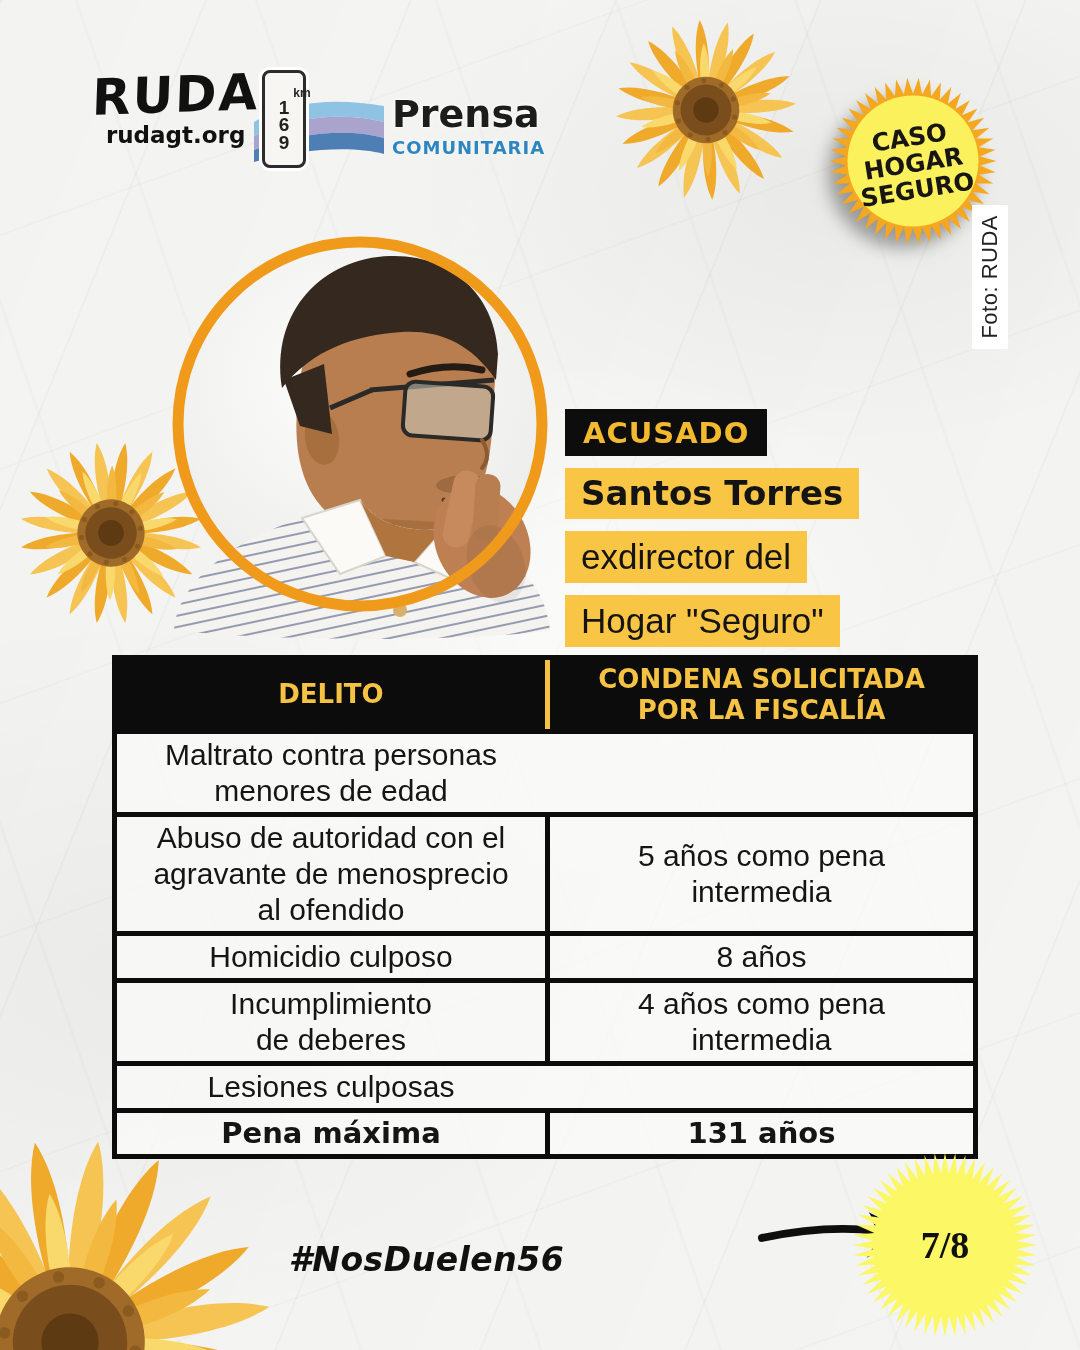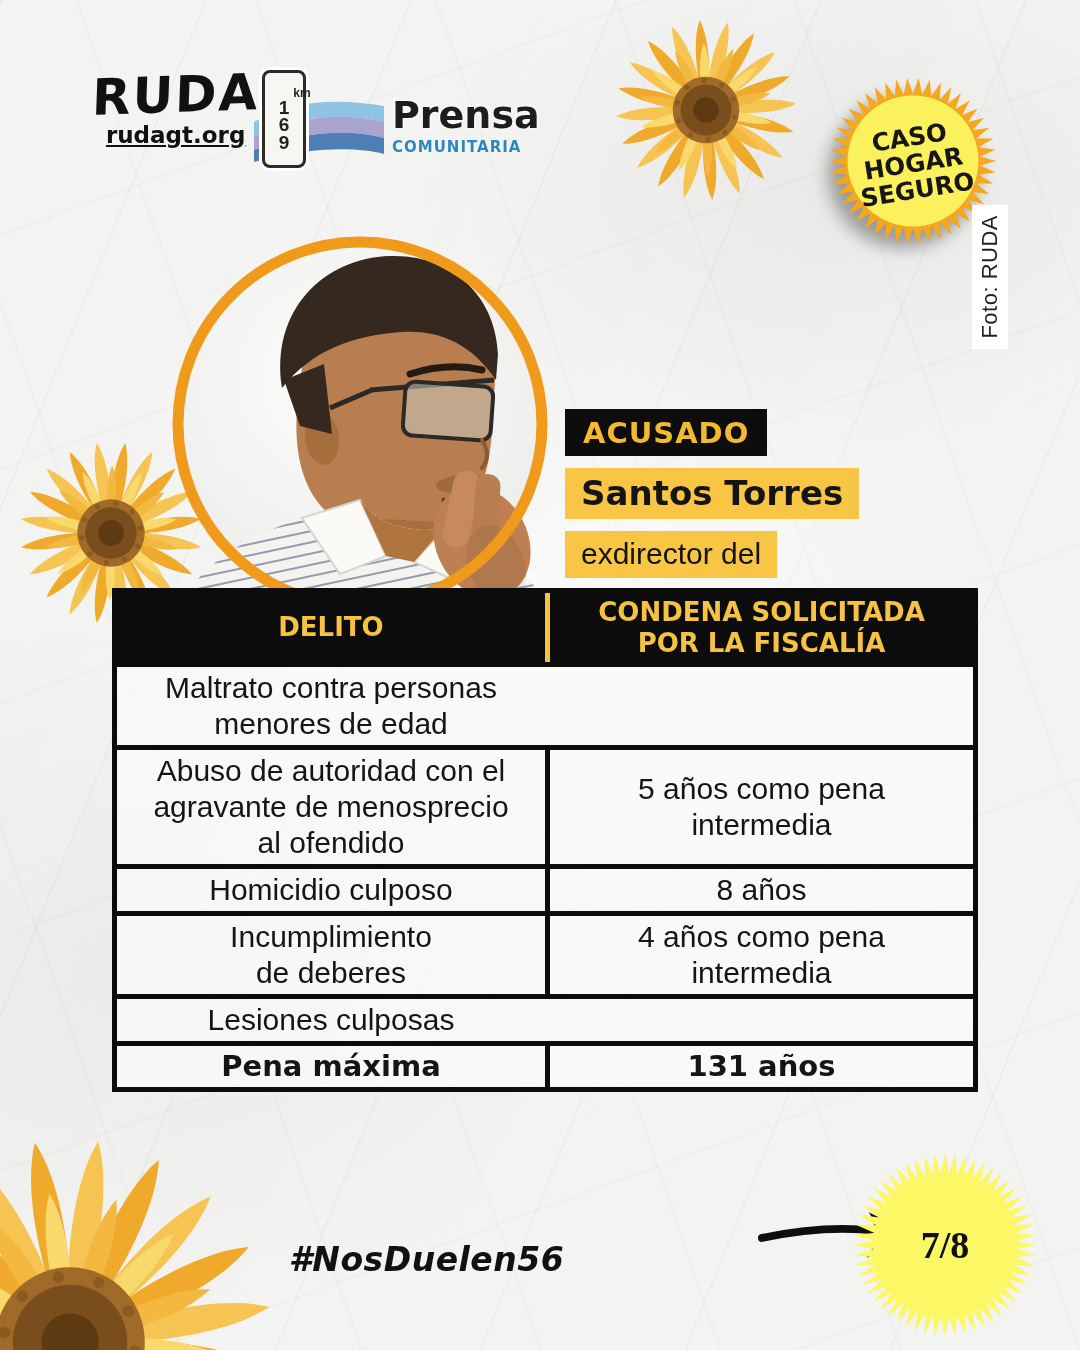--- a/index.html
+++ b/index.html
@@ -14,34 +14,34 @@
       repeating-linear-gradient(71deg, rgba(0,0,0,0.016) 0 3px, transparent 3px 170px),
       repeating-linear-gradient(160deg, rgba(0,0,0,0.018) 0 2px, transparent 2px 220px),
       #f3f3f1;
   }
   .abs{position:absolute;}
 
   
   .ruda-logo{left:92px;top:70px;text-align:center;}
   .ruda-word{font-family:"DejaVu Sans",sans-serif;font-weight:900;font-size:50px;line-height:1;
     letter-spacing:2px;transform:rotate(-2deg) skewX(-4deg);display:inline-block;}
-  .ruda-url{font-family:"DejaVu Sans",sans-serif;font-weight:700;font-size:23px;margin-top:2px;text-decoration:underline;}
+  .ruda-url{font-family:"DejaVu Sans",sans-serif;font-weight:700;font-size:23px;margin-top:2px;}
 
   .prensa-logo{left:248px;top:70px;display:flex;align-items:center;gap:4px;}
   .km-wrap{position:relative;width:66px;height:106px;}
   .km-waves{position:absolute;left:6px;top:26px;width:130px;height:66px;z-index:0;}
   .km-sign{position:absolute;left:14px;top:0;width:38px;height:92px;background:#f7f6f2;border:3px solid #2c2c2c;
     border-radius:8px;z-index:1;display:flex;flex-direction:column;align-items:center;justify-content:center;
     font-weight:700;color:#222;box-shadow:0 0 0 3px #fff;}
   .km-top{font-size:12px;line-height:1;margin-left:36px;}
   .km-num{font-size:19px;line-height:0.92;font-weight:700;letter-spacing:0;white-space:pre-line;text-align:center;}
   .prensa-text{position:relative;z-index:2;margin-left:74px;margin-top:6px;}
   .prensa-name{font-family:"DejaVu Sans",sans-serif;font-weight:900;font-size:38px;line-height:1;color:#1d1d1b;
     text-shadow:0 0 2px #fff,0 0 4px #fff;}
-  .prensa-sub{font-family:"DejaVu Sans",sans-serif;font-weight:800;font-size:15px;letter-spacing:1px;color:#2e86c1;
+  .prensa-sub{font-family:"DejaVu Sans",sans-serif;font-weight:800;font-size:18px;letter-spacing:1px;color:#2e86c1;
     margin-top:4px;text-shadow:0 0 2px #fff;}
 
   
   .sunflower{position:absolute;}
   .sf-top{left:608px;top:12px;width:196px;height:196px;transform:rotate(14deg);}
   .sf-left{left:12px;top:434px;width:198px;height:198px;transform:rotate(-9deg);}
   .sf-bottom{left:-150px;top:1122px;width:440px;height:440px;transform:rotate(8deg);}
 
   
   .badge{left:828px;top:76px;width:170px;height:170px;filter:drop-shadow(-10px 12px 7px rgba(90,90,90,0.55));}
@@ -53,26 +53,26 @@
   .foto-credit span{writing-mode:vertical-rl;transform:rotate(180deg);font-size:22px;color:#222;display:block;letter-spacing:0.5px;}
 
   
   .portrait{left:148px;top:212px;width:424px;height:430px;z-index:2;}
 
   
   .accused{left:565px;top:409px;z-index:4;}
   .accused-label{display:inline-block;background:#0d0d0d;color:#f3b92f;font-family:"DejaVu Sans",sans-serif;
     font-weight:900;font-size:29px;letter-spacing:1px;padding:7px 18px 6px;}
   .accused-line{display:block;margin-top:12px;}
-  .accused-line span{display:inline-block;background:#f8c545;color:#141414;font-size:30px;line-height:1.0;
+  .accused-line span{display:inline-block;background:#f8c545;color:#141414;font-size:35px;line-height:1.0;
     padding:8px 16px 9px;}
   .accused-name span{font-weight:700;font-family:"DejaVu Sans",sans-serif;font-size:34px;}
 
   
-  .crime-table{left:112px;top:588px;width:856px;border:5px solid #0c0c0c;z-index:4;background:rgba(250,250,249,0.78);}
+  .crime-table{left:112px;top:655px;width:856px;border:5px solid #0c0c0c;z-index:4;background:rgba(250,250,249,0.78);}
   .t-head{display:grid;grid-template-columns:1fr 1fr;background:#0c0c0c;color:#f5c243;}
   .t-head .cell{display:flex;align-items:center;justify-content:center;text-align:center;
     font-family:"DejaVu Sans",sans-serif;font-weight:900;font-size:26px;line-height:1.18;min-height:68px;
     white-space:pre-line;padding:4px 8px;box-sizing:border-box;}
   .t-head .cell + .cell{border-left:5px solid #f5c243;}
   .t-row{display:grid;grid-template-columns:1fr 1fr;border-top:5px solid #0c0c0c;}
   .t-row .cell{display:flex;align-items:center;justify-content:center;text-align:center;
     font-size:30px;line-height:1.2;padding:3px 10px;white-space:pre-line;box-sizing:border-box;color:#151515;}
   .t-row .cell + .cell{border-left:5px solid #0c0c0c;}
   .t-row.bold .cell{font-family:"DejaVu Sans",sans-serif;font-weight:700;font-size:29px;}

